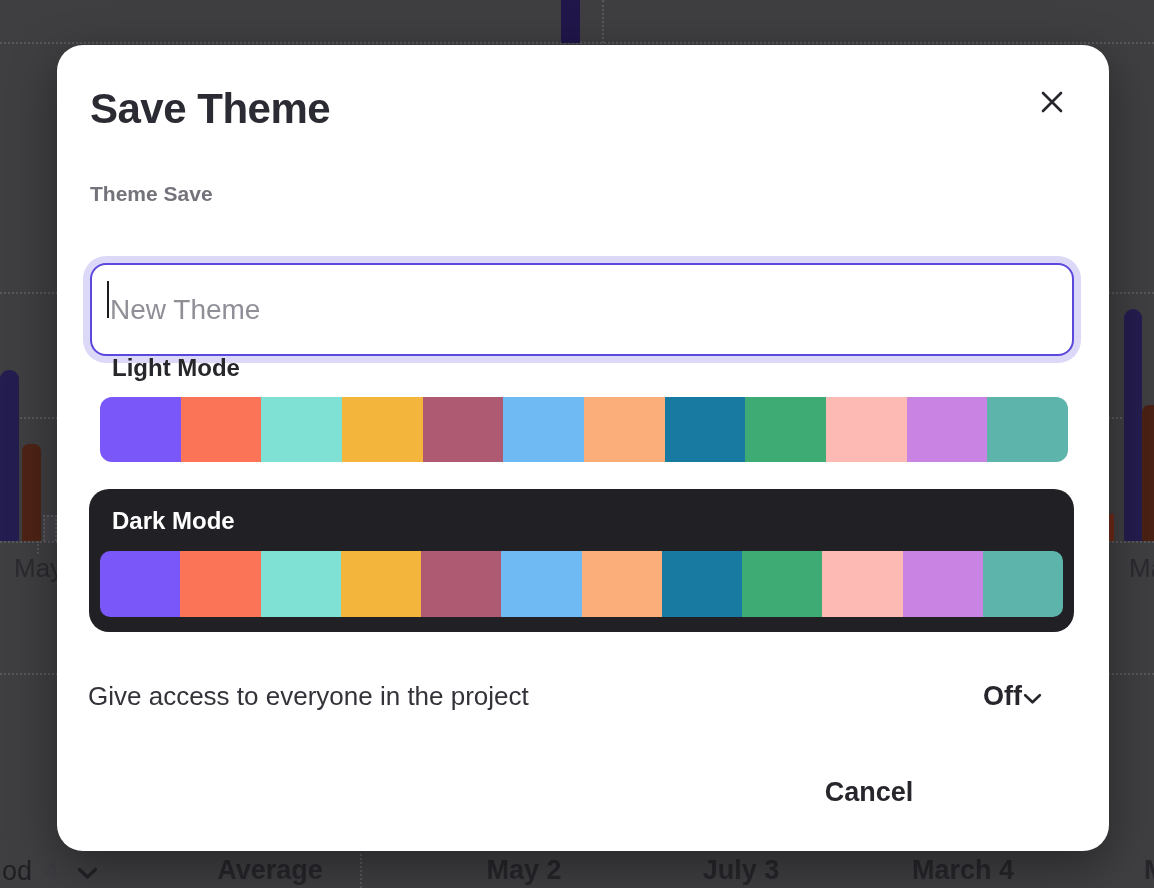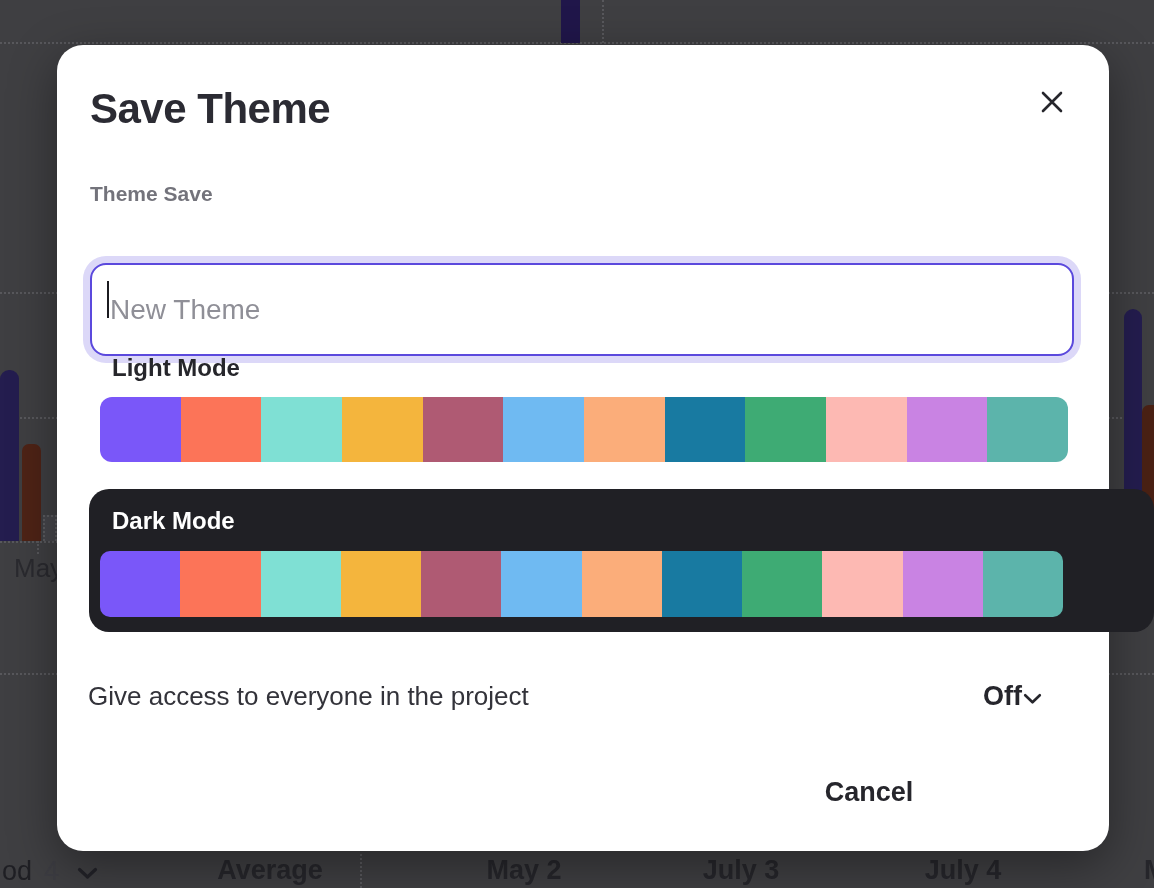--- a/index.html
+++ b/index.html
@@ -52,21 +52,21 @@
     font-family:"Liberation Sans", sans-serif; outline:none;
   }
   .input-wrap input::placeholder { color:#8F8F97; }
   .caret { position:absolute; left:17px; top:18px; width:2px; height:37px; background:#1B1B20; }
 
   .section-label { position:absolute; font-size:24px; font-weight:700; color:#26262B; }
   .strip {
     position:absolute; display:flex; overflow:hidden;
   }
   .strip-light { left:43px; top:352px; width:968px; height:65px; border-radius:12px; }
-  .dark-card { position:absolute; left:32px; top:444px; width:1065px; height:143px; border-radius:20px; }
+  .dark-card { position:absolute; left:32px; top:444px; width:985px; height:143px; border-radius:20px; }
   .dark-card .section-label { left:23px; top:18px; color:#FFFFFF; }
   .strip-dark { left:11px; top:62px; width:963px; height:66px; border-radius:10px; }
   .swatch { flex:1 1 0; }
 
   .access-label { position:absolute; left:31px; top:636px; font-size:26px; color:#33333A; }
   .off-control {
     position:absolute; left:926px; top:633px; height:36px;
     display:flex; align-items:center; gap:1px;
     background:none; border:none; cursor:pointer; padding:0;
     font-size:27px; font-weight:700; color:#26262C;
@@ -114,21 +114,21 @@
   <div class="period">
     <span class="p1">od</span>
       <span class="p2">4</span>
     <svg width="21" height="13" viewBox="0 0 21 13">
         <path d="M2.5 2.5 L10.5 10 L18.5 2.5" fill="none" stroke="#222228" stroke-width="3.2" stroke-linecap="round" stroke-linejoin="round"></path>
       </svg>
   </div>
   <div class="bottom-col" style="left:270px">Average</div>
   <div class="bottom-col" style="left:524px">May 2</div>
   <div class="bottom-col" style="left:741px">July 3</div>
-  <div class="bottom-col" style="left:963px">July 4</div>
+  <div class="bottom-col" style="left:963px">March 4</div>
   <div class="bottom-col bg-clip" style="left:1149px; width:10px">M</div>
 </div>
 
 <div class="modal">
   <div class="modal-title">Save Theme</div>
 
   <button class="close-btn">
     <svg width="28" height="28" viewBox="0 0 28 28">
       <path d="M5 5 L23 23 M23 5 L5 23" stroke="#26262C" stroke-width="2.6" stroke-linecap="round"></path>
     </svg>

